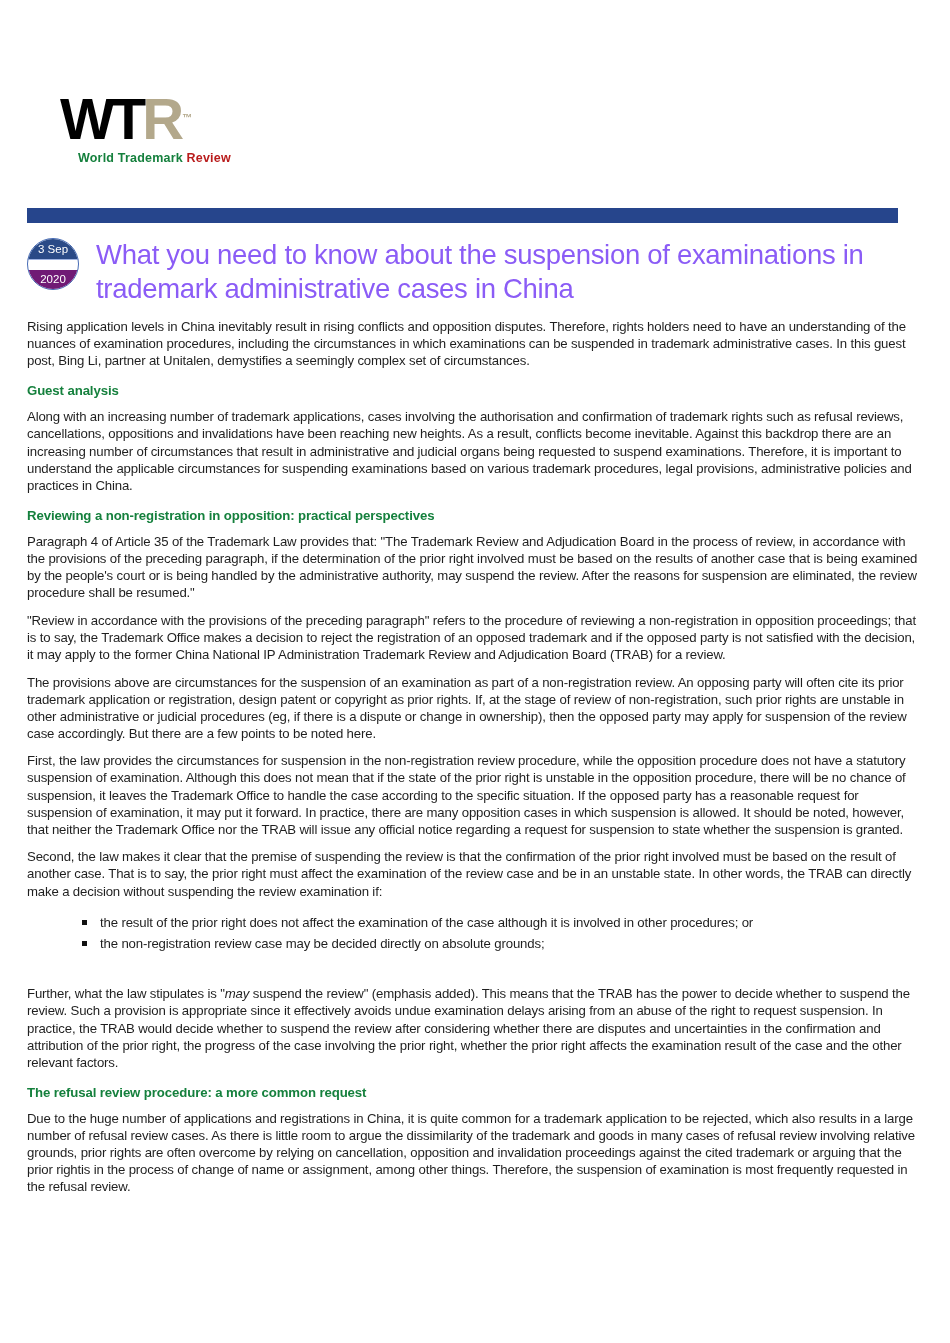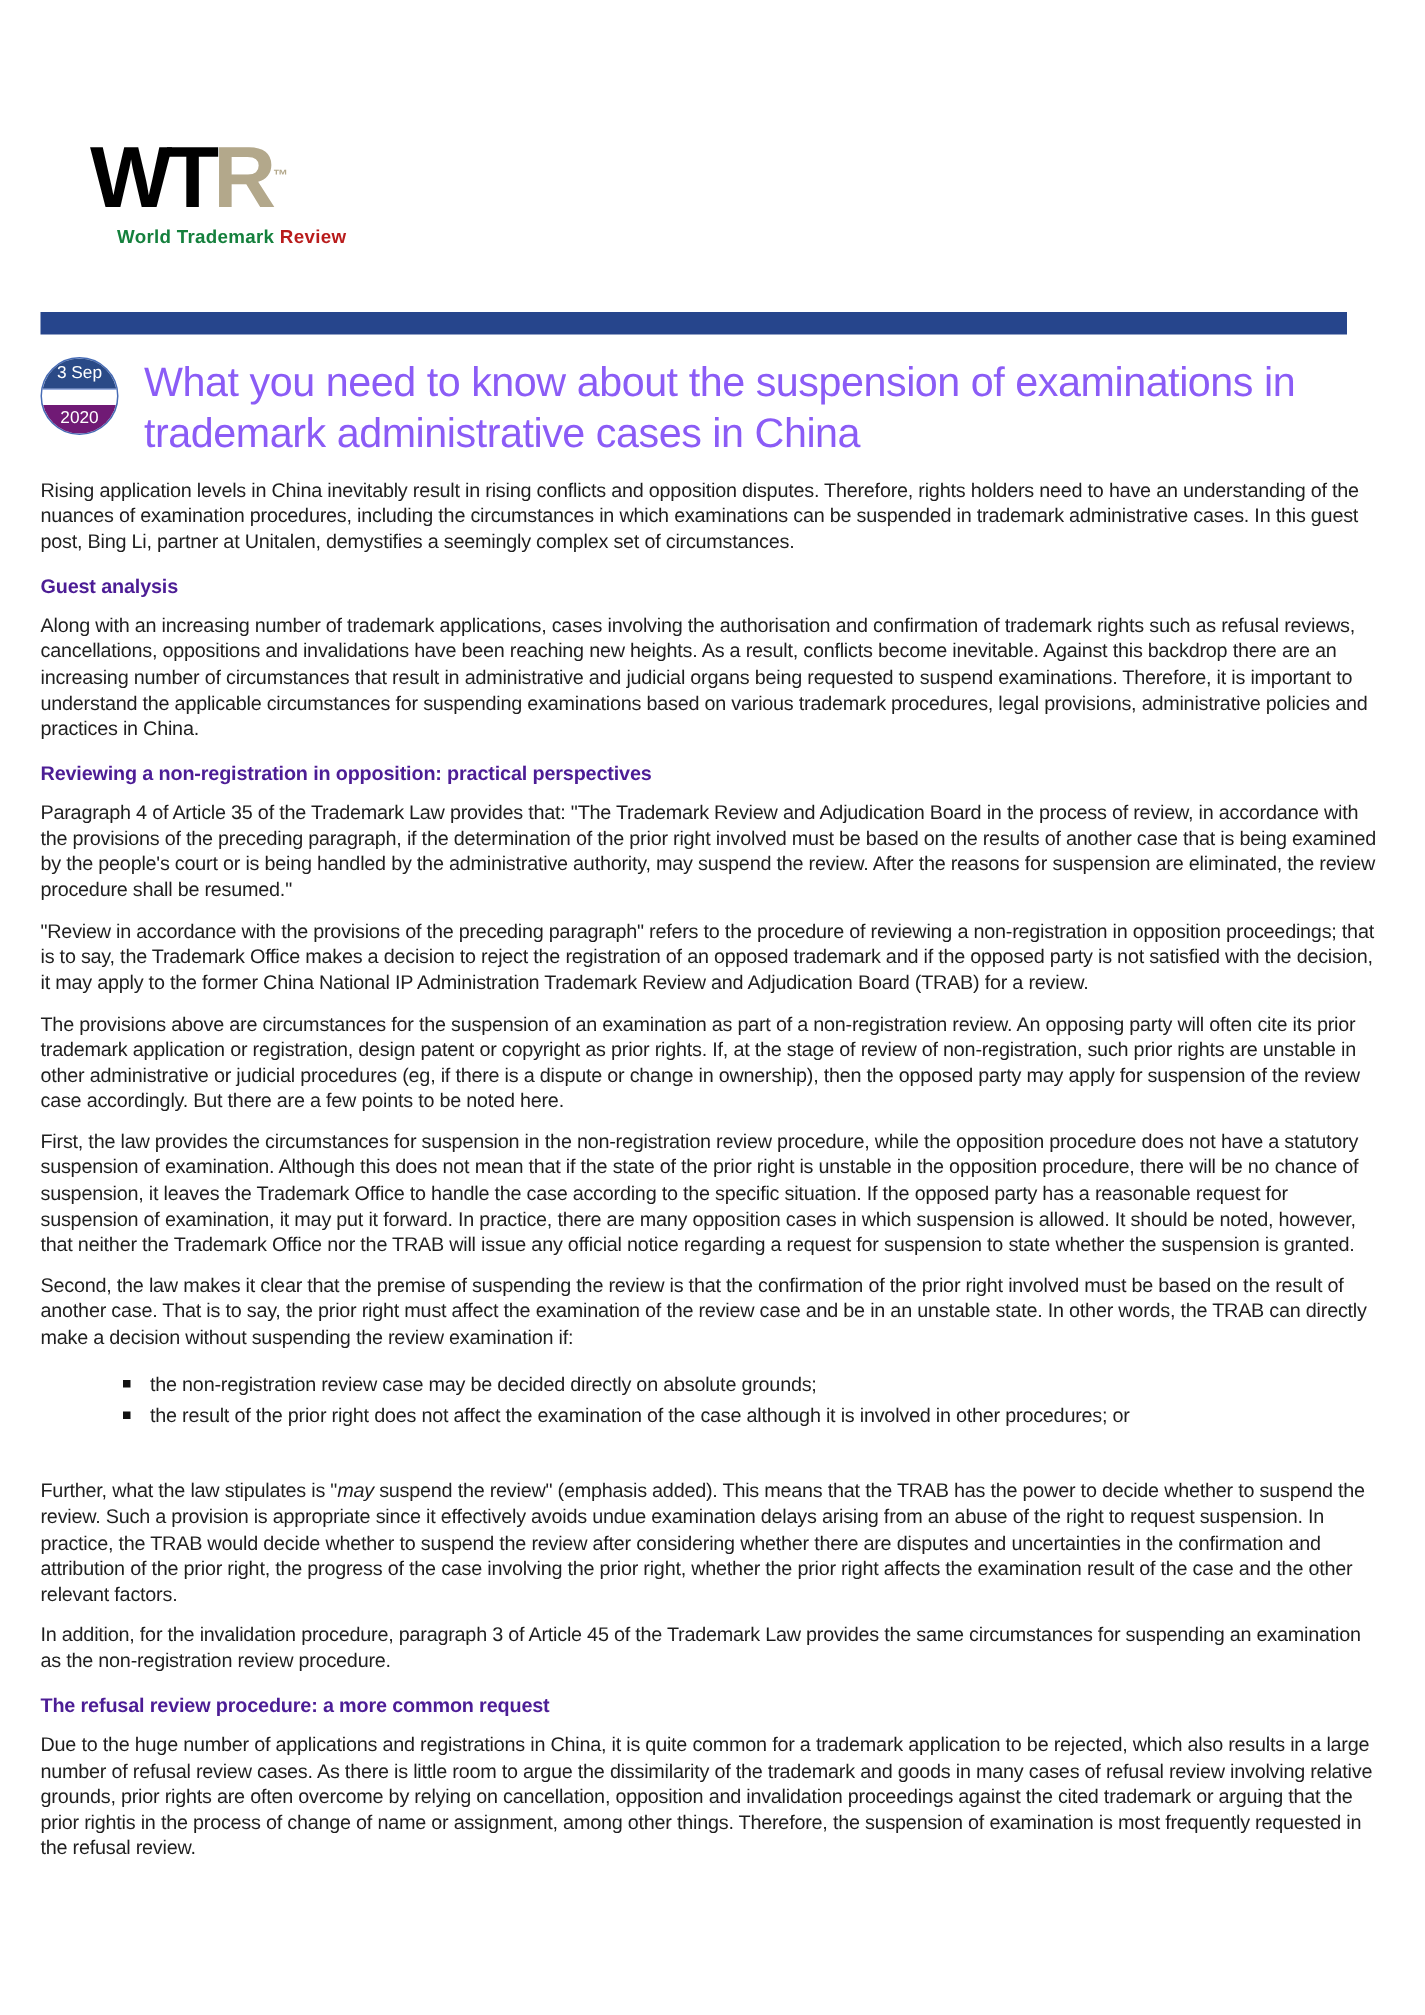--- a/index.html
+++ b/index.html
@@ -27,21 +27,21 @@
     display:flex; flex-direction:column; color:#ffffff; text-align:center;
     font-size:11.5px; box-sizing:border-box; border:1px solid #466bb5;gap:10px;
   }
   .date-top    { background:#2a4a87; height:50%; display:flex; align-items:center; justify-content:center; border-bottom:1px solid #9fb3e2; }
   .date-bottom { background:#701a75; height:50%; display:flex; align-items:center; justify-content:center; }
   .article-title {
     margin:0; max-width:805px; font-size:27.5px; font-weight:300; color:#8b5cf6;
     line-height:1.22; letter-spacing:-0.3px;
   }
   .article-body p { font-size:13.2px; line-height:17.1px; letter-spacing:-0.15px; margin:0 0 10.5px 0; }
-  .subhead { font-size:13.2px; font-weight:bold; color:#4c1d95; margin:14px 0 10px 0; letter-spacing:-0.1px; }
+  .subhead { font-size:13.2px; font-weight:bold; color:#15803d; margin:14px 0 10px 0; letter-spacing:-0.1px; }
   ul.points { margin:14px 0 33px 0; padding:0 0 0 73px; list-style:none; }
   ul.points li { font-size:13.2px; line-height:17.1px; letter-spacing:-0.15px; margin-bottom:4.5px; position:relative; }
   ul.points li::before { content:""; position:absolute; left:-18px; top:6px; width:5px; height:5px; background:#111111; }
   .em-i { font-style:italic; }
 </style>
 </head>
 <body>
 
 <div class="logo">
   <div class="logo-text">
@@ -78,26 +78,25 @@
 
     <p>"Review in accordance with the provisions of the preceding paragraph" refers to the procedure of reviewing a non-registration in opposition proceedings; that is to say, the Trademark Office makes a decision to reject the registration of an opposed trademark and if the opposed party is not satisfied with the decision, it may apply to the former China National IP Administration Trademark Review and Adjudication Board (TRAB) for a review.</p>
 
     <p>The provisions above are circumstances for the suspension of an examination as part of a non-registration review. An opposing party will often cite its prior trademark application or registration, design patent or copyright as prior rights. If, at the stage of review of non-registration, such prior rights are unstable in other administrative or judicial procedures (eg, if there is a dispute or change in ownership), then the opposed party may apply for suspension of the review case accordingly. But there are a few points to be noted here.</p>
 
     <p>First, the law provides the circumstances for suspension in the non-registration review procedure, while the opposition procedure does not have a statutory suspension of examination. Although this does not mean that if the state of the prior right is unstable in the opposition procedure, there will be no chance of suspension, it leaves the Trademark Office to handle the case according to the specific situation. If the opposed party has a reasonable request for suspension of examination, it may put it forward. In practice, there are many opposition cases in which suspension is allowed. It should be noted, however, that neither the Trademark Office nor the TRAB will issue any official notice regarding a request for suspension to state whether the suspension is granted.</p>
 
     <p>Second, the law makes it clear that the premise of suspending the review is that the confirmation of the prior right involved must be based on the result of another case. That is to say, the prior right must affect the examination of the review case and be in an unstable state. In other words, the TRAB can directly make a decision without suspending the review examination if:</p>
 
     <ul class="points">
+      <li>the result of the prior right does not affect the examination of the case although it is involved in other procedures; or</li>
       <li>the non-registration review case may be decided directly on absolute grounds;</li>
-      <li>the result of the prior right does not affect the examination of the case although it is involved in other procedures; or</li>
     </ul>
 
     <p><span>Further, what the law stipulates is "</span><span class="em-i">may</span><span> suspend the review" (emphasis added). This means that the TRAB has the power to decide whether to suspend the review. Such a provision is appropriate since it effectively avoids undue examination delays arising from an abuse of the right to request suspension. In practice, the TRAB would decide whether to suspend the review after considering whether there are disputes and uncertainties in the confirmation and attribution of the prior right, the progress of the case involving the prior right, whether the prior right affects the examination result of the case and the other relevant factors.</span></p>
 
-    <p>In addition, for the invalidation procedure, paragraph 3 of Article 45 of the Trademark Law provides the same circumstances for suspending an examination as the non-registration review procedure.</p>
 
     <div class="subhead">The refusal review procedure: a more common request</div>
 
     <p>Due to the huge number of applications and registrations in China, it is quite common for a trademark application to be rejected, which also results in a large number of refusal review cases. As there is little room to argue the dissimilarity of the trademark and goods in many cases of refusal review involving relative grounds, prior rights are often overcome by relying on cancellation, opposition and invalidation proceedings against the cited trademark or arguing that the prior rightis in the process of change of name or assignment, among other things. Therefore, the suspension of examination is most frequently requested in the refusal review.</p>
   </div>
 
 </div>
 
 </body></html>

